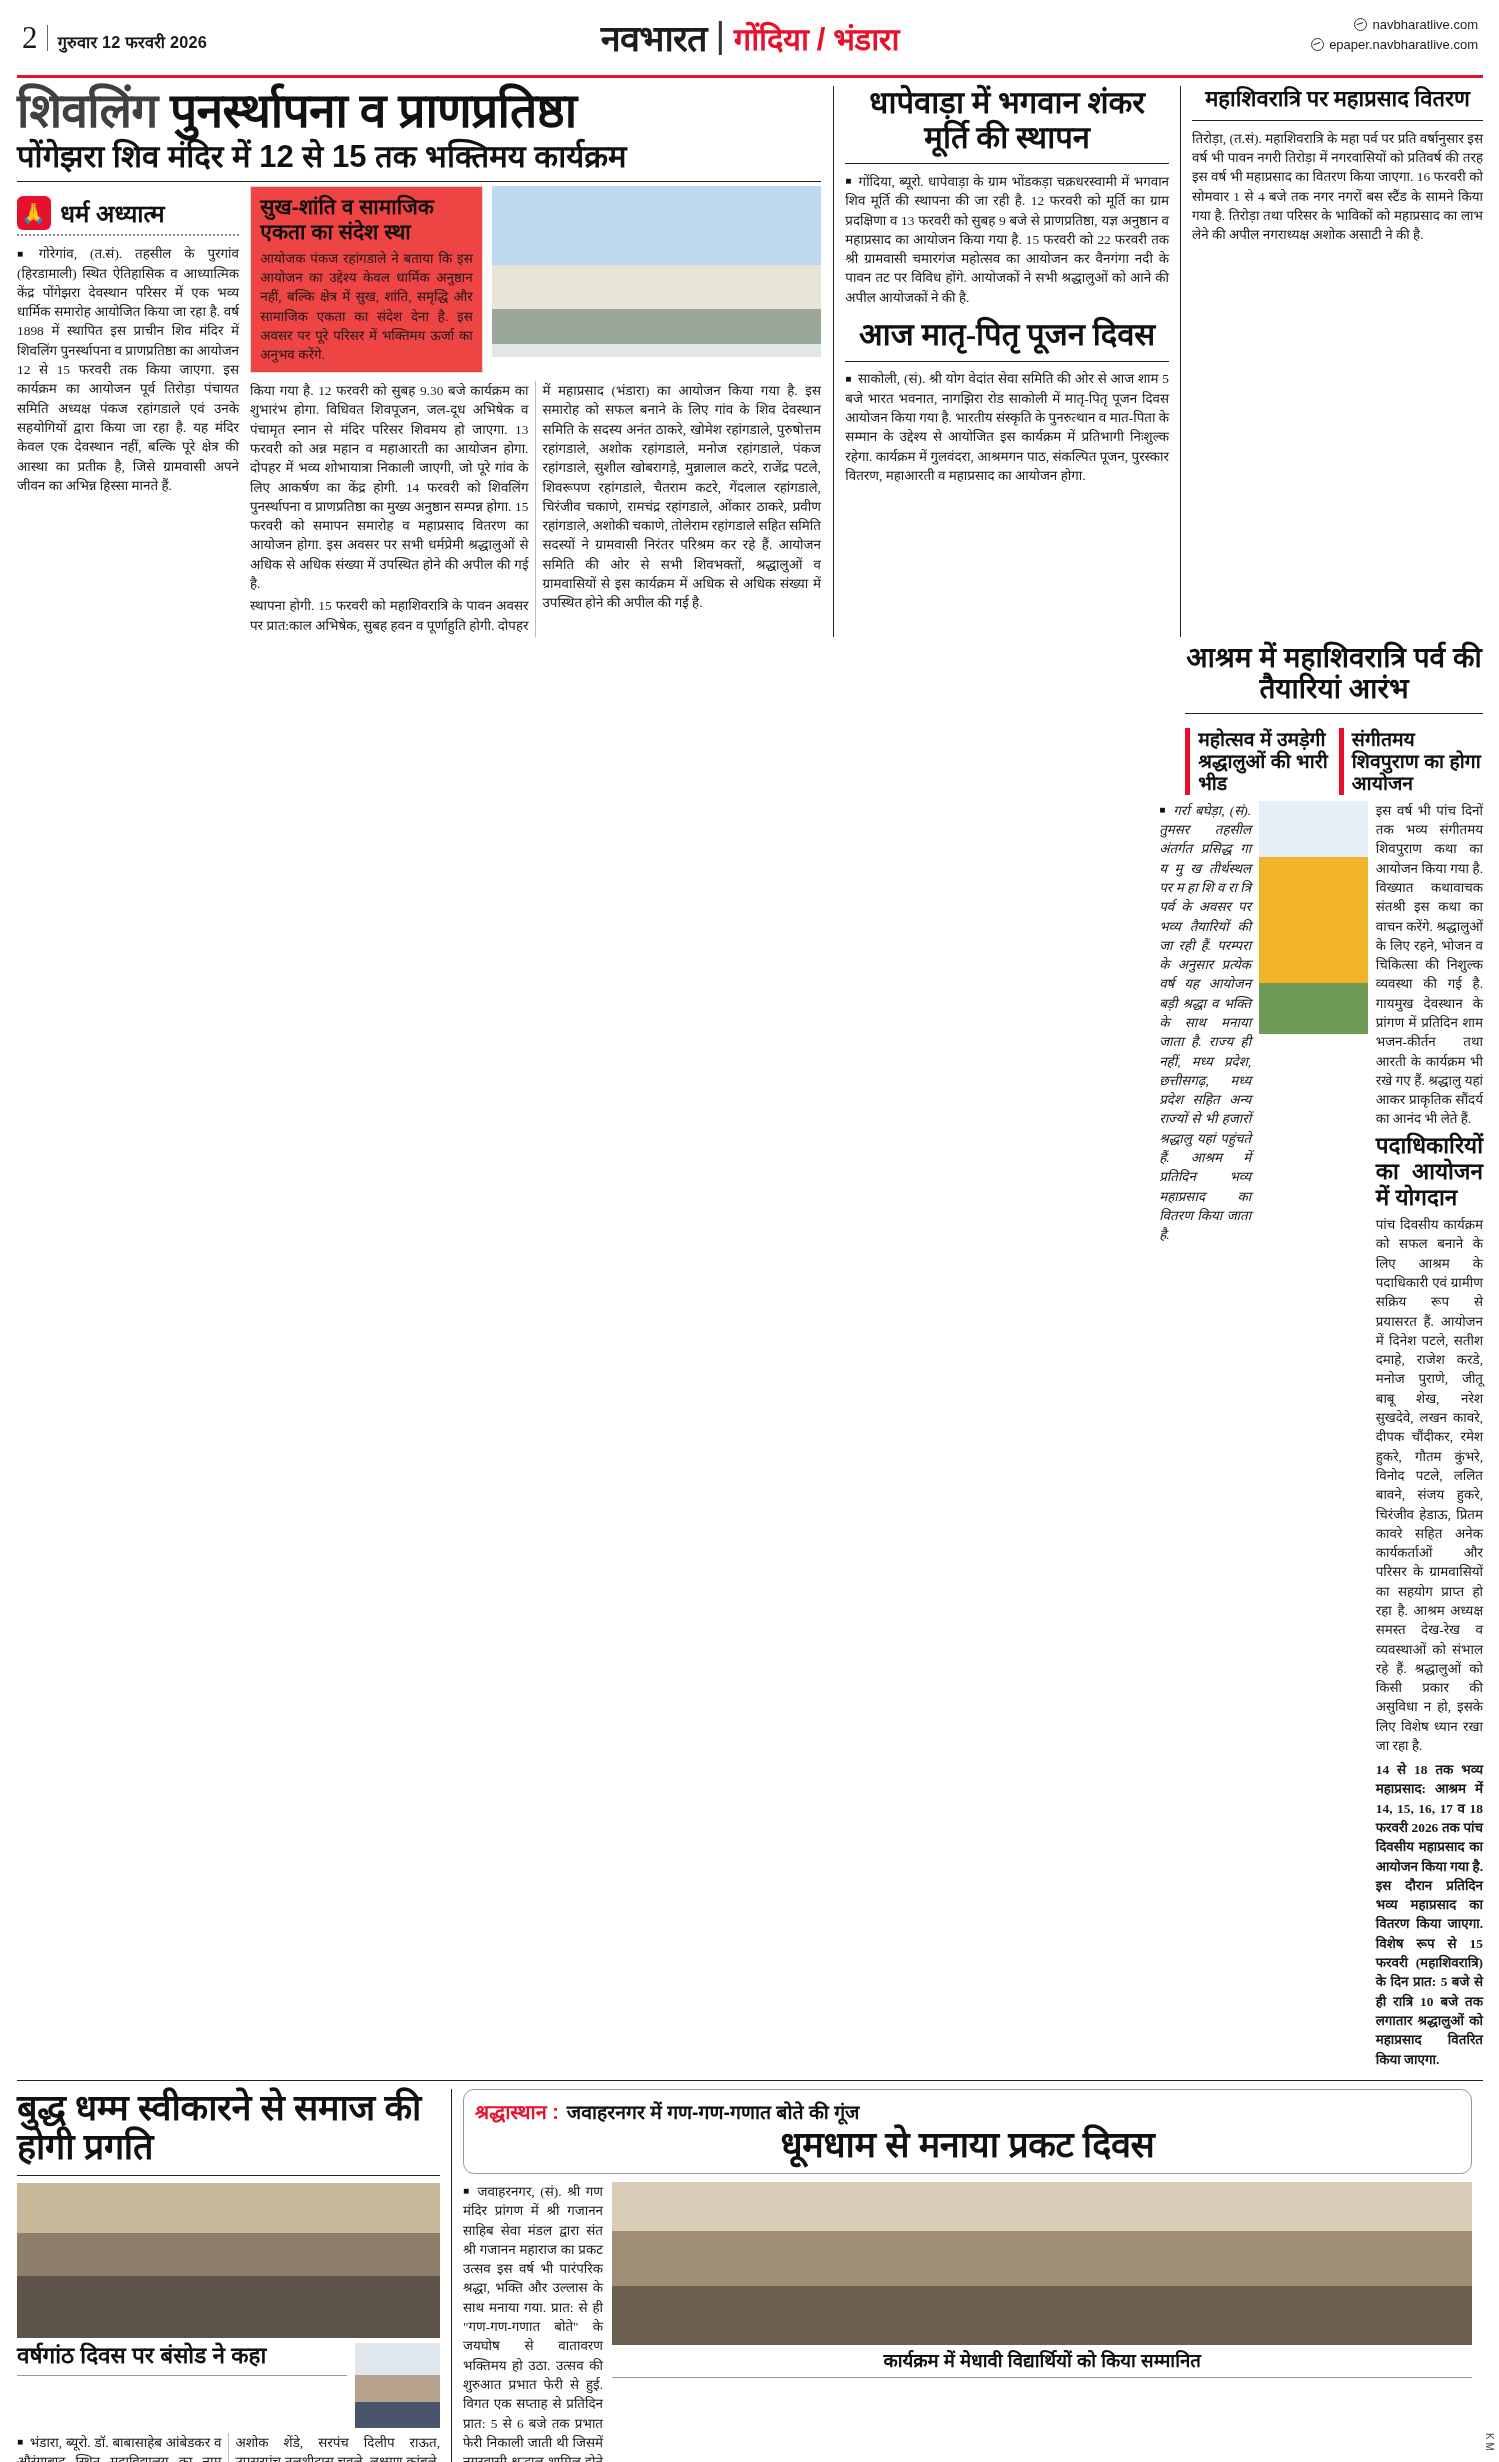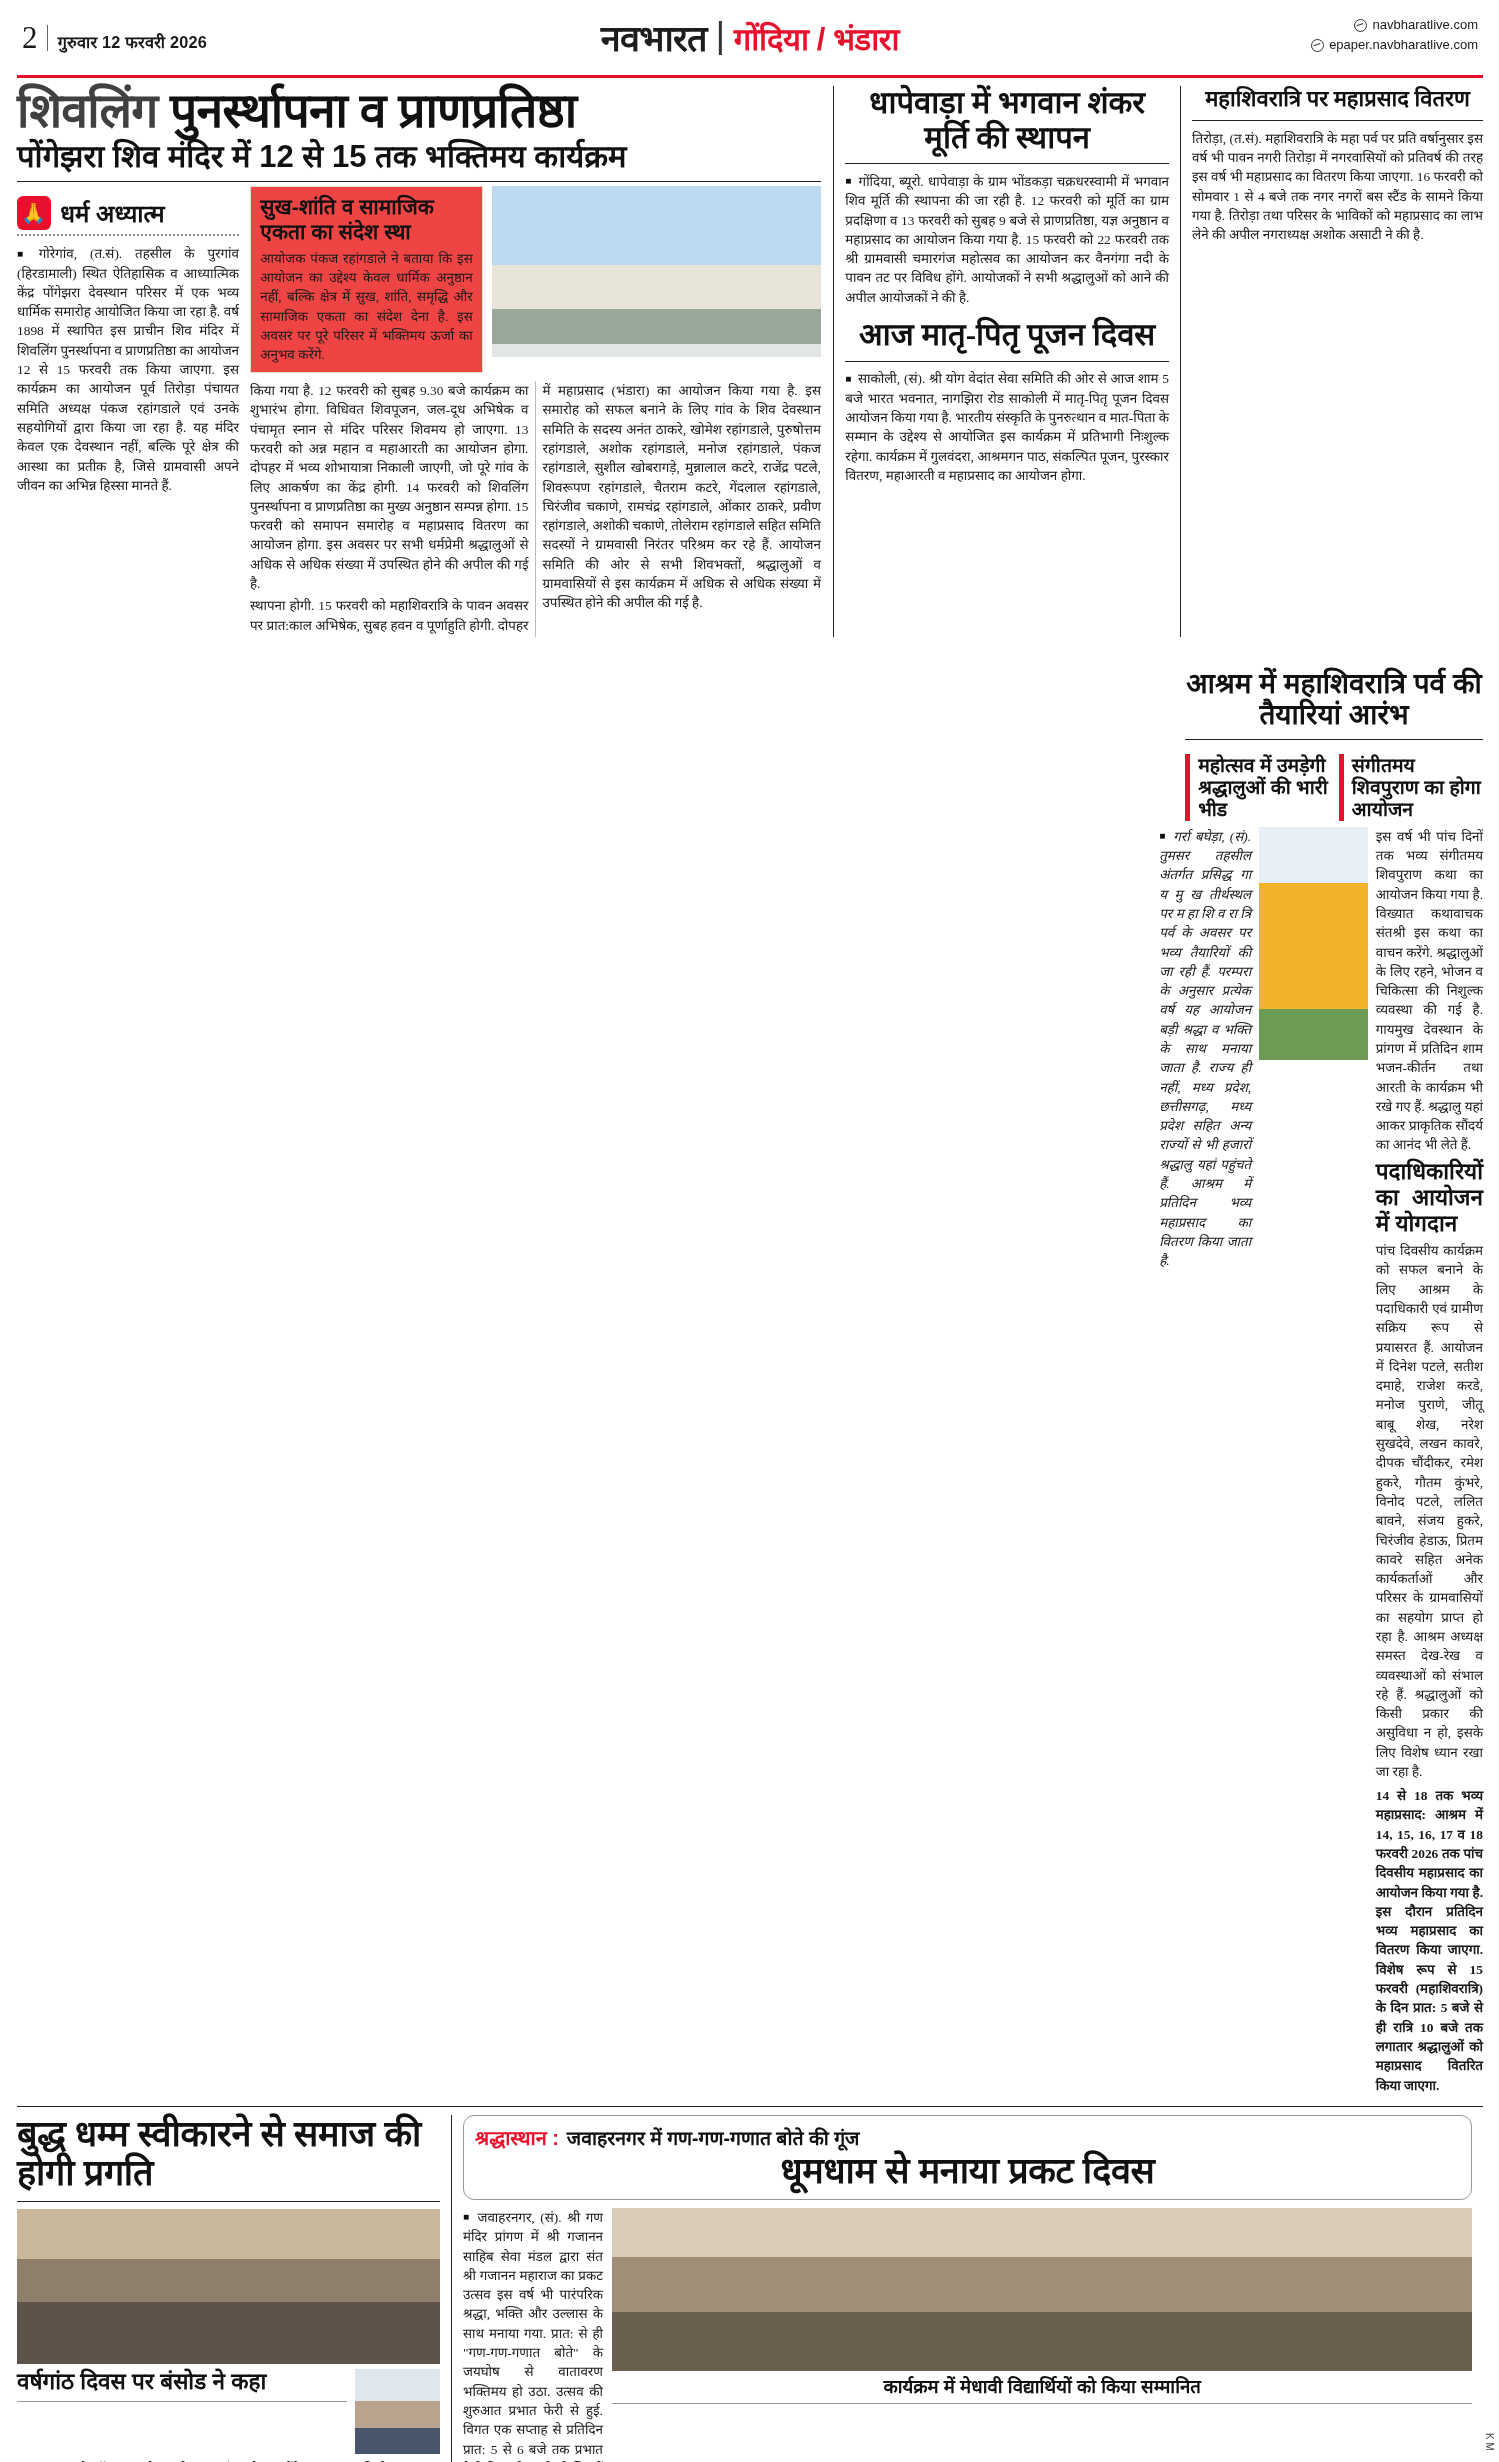--- a/index.html
+++ b/index.html
@@ -50,21 +50,21 @@
   }
   .brand-sep { width: 2.3px; height: 34px; background: #333; }
   .brand-edition {
     font-family: "Liberation Sans", sans-serif;
     font-size: 31px; font-weight: 700; color: #e8112d; letter-spacing: -0.4px;
   }
   .weburls {
     position: absolute; right: 22px; top: 17px;
     display: flex; flex-direction: column; gap: 4.7px; align-items: flex-end;
   }
-  .weburl { display: flex; align-items: flex-end; gap: 5.4px; font-size: 13px; font-family: "Liberation Sans", sans-serif; color: #1a1a1a; }
+  .weburl { display: flex; align-items: center; gap: 5.4px; font-size: 13px; font-family: "Liberation Sans", sans-serif; color: #1a1a1a; }
   .globe-ic {
     width: 13px; height: 13px; border-radius: 50%;
     border: 1.6px solid #333; display: inline-block; position: relative;
   }
   .globe-ic::after {
     content: ""; position: absolute; left: 2.3px; top: 3.9px;
     width: 7px; height: 3.9px; border-top: 1.6px solid #333; transform: rotate(-18deg);
   }
 
   .rule-red { height: 3.1px; background: #e8112d; margin: 0 17px; }
@@ -283,21 +283,21 @@
         <div class="sec-divider"></div>
         <div class="col-txt">
           <p><span>तिरोड़ा, (त.सं). महाशिवरात्रि के महा पर्व पर प्रति वर्षानुसार इस वर्ष भी पावन नगरी तिरोड़ा में नगरवासियों को प्रतिवर्ष की तरह इस वर्ष भी महाप्रसाद का वितरण किया जाएगा. 16 फरवरी को सोमवार 1 से 4 बजे तक नगर नगरों बस स्टैंड के सामने किया गया है. तिरोड़ा तथा परिसर के भाविकों को महाप्रसाद का लाभ लेने की अपील नगराध्यक्ष अशोक असाटी ने की है.</span></p>
         </div>
       </div>
     </div>
 
     <div class="flexrow" style="margin-top:6.2px;">
       <div style="width:1157px;"></div>
       <div style="flex:1;padding-left:11px;">
-        <div class="hl-lg" style="text-align:center;margin-top:26px;">आश्रम में महाशिवरात्रि पर्व की तैयारियां आरंभ</div>
+        <div class="hl-lg" style="text-align:center;">आश्रम में महाशिवरात्रि पर्व की तैयारियां आरंभ</div>
         <div class="sec-divider"></div>
         <div class="flexrow" style="gap:9.3px;">
           <div class="redbar-head" style="flex:1;">
             <span class="redbar"></span>
             <span class="redbar-txt">महोत्सव में उमड़ेगी श्रद्धालुओं की भारी भीड</span>
           </div>
           <div class="redbar-head" style="flex:1;">
             <span class="redbar"></span>
             <span class="redbar-txt">संगीतमय शिवपुराण का होगा आयोजन</span>
           </div>

